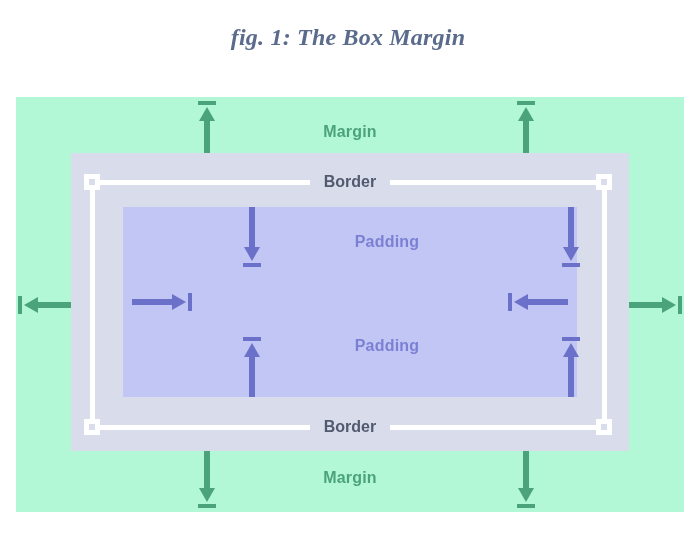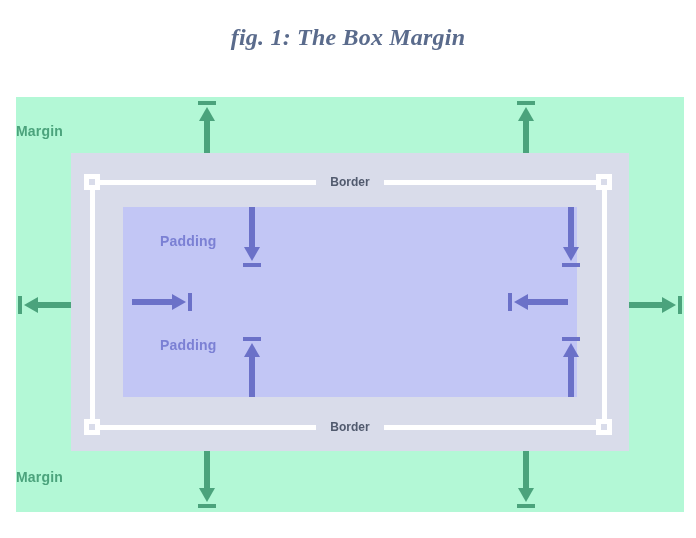--- a/index.html
+++ b/index.html
@@ -76,31 +76,31 @@
     font-size: 16px;
     font-weight: bold;
     color: #5c6374;
     letter-spacing: 0.2px;
   }
 
   
   .region-label {
     position: absolute;
     width: 100%;
-    text-align: left;
-    font-size: 14px;
+    text-align: center;
+    font-size: 16px;
     font-weight: bold;
     letter-spacing: 0.2px;
     white-space: nowrap;
   }
   .label-margin { color: #4ba37c; }
   .label-padding { color: #7b80d4; padding-left: 37px; }
   .label-border {
     color: #515a6e;
-    font-size: 12px;
+    font-size: 16px;
     font-weight: bold;
   }
 
   #margin-label-top    { left: 0; top: 26px; }
   #margin-label-bottom { left: 0; top: 372px; }
 
   #padding-label-top    { left: 0; top: 26px; }
   #padding-label-bottom { left: 0; top: 130px; }
 
   

